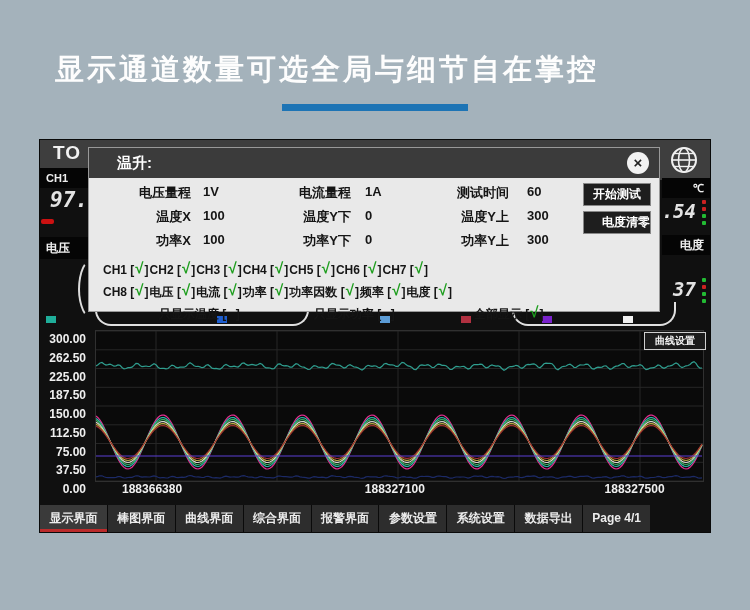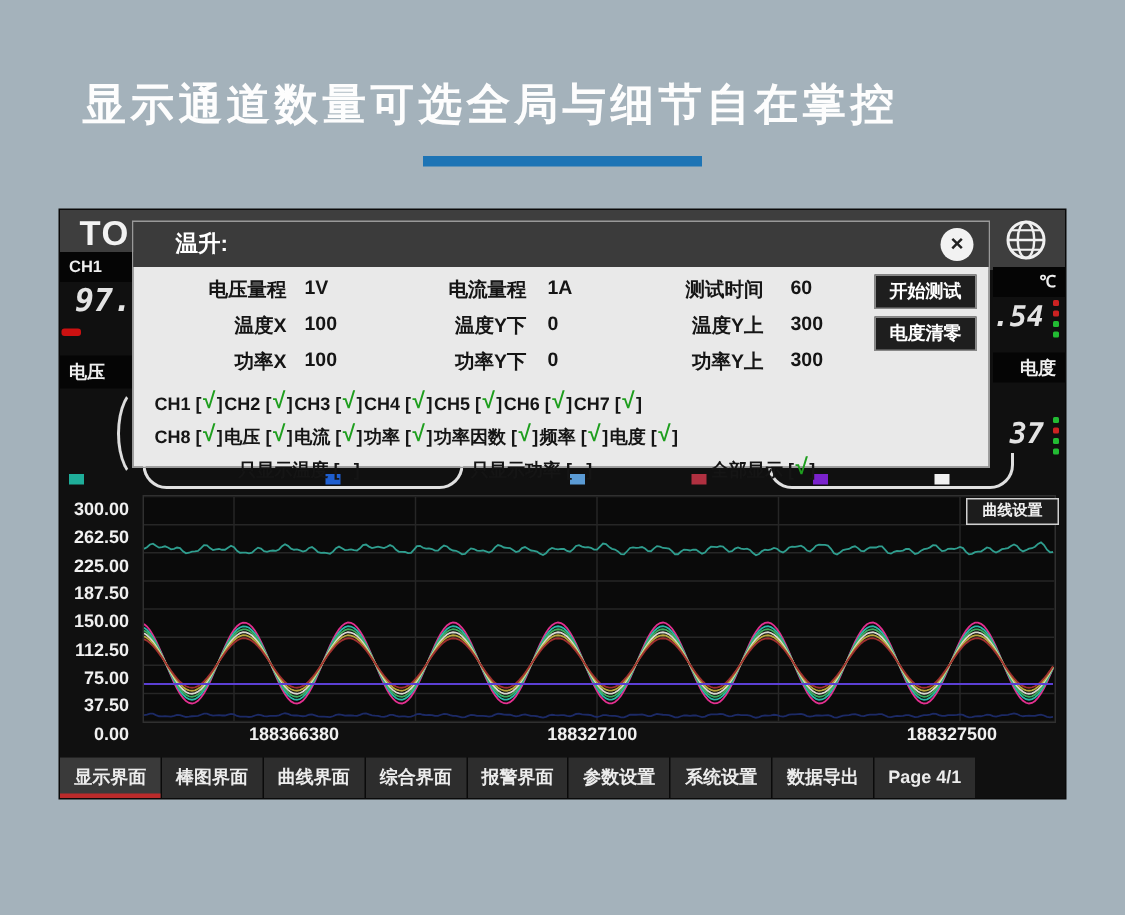--- a/index.html
+++ b/index.html
@@ -2,21 +2,21 @@
 <html><head>
 <meta charset="utf-8">
 <style>
   html,body{margin:0;padding:0;}
   body{width:750px;height:610px;background:#a4b2bb;font-family:"Liberation Sans",sans-serif;overflow:hidden;position:relative;}
   .headline{position:absolute;left:0;top:50px;width:654px;text-align:center;color:#fdfdfd;font-size:29px;font-weight:600;letter-spacing:3px;}
   .headline-bar{position:absolute;top:104px;left:50%;transform:translateX(-50%);width:186px;height:7px;}
   
   .device{position:absolute;left:40px;top:140px;width:670px;height:392px;background:#101010;outline:1px solid #0a0a0a;}
   .topbar{position:absolute;left:0;top:0;width:670px;height:28px;background:#3e3e3e;}
-  .brand{position:absolute;left:13px;top:2px;color:#f2f2f2;font-size:23px;font-weight:bold;letter-spacing:1px;}
+  .brand{position:absolute;left:13px;top:2px;color:#f2f2f2;font-size:19px;font-weight:bold;letter-spacing:1px;}
   .globe-bg{position:absolute;left:616px;top:0;width:54px;height:40px;background:#3e3e3e;}
   .globe{position:absolute;left:628px;top:4px;width:32px;height:32px;}
   
   .strip{position:absolute;background:#050505;color:#eee;font-size:11px;font-weight:bold;line-height:20px;}
   .ch1-strip{left:0;top:28px;width:48px;height:20px;padding-left:6px;box-sizing:border-box;}
   .val-big{position:absolute;color:#e3e3e3;font-family:"DejaVu Sans Mono",monospace;font-weight:bold;font-style:italic;}
   .val-97{left:2px;top:48px;width:46px;font-size:21px;text-align:right;}
   .red-ind{position:absolute;left:1px;top:79px;width:13px;height:5px;border-radius:2px;}
   .volt-strip{left:0;top:97px;width:48px;height:22px;padding-left:6px;box-sizing:border-box;line-height:22px;font-size:12px;}
   .gauge-arc-left{position:absolute;left:38px;top:118px;width:26px;height:58px;border:2px solid #ddd;border-color:transparent transparent transparent #ddd;border-radius:50%;z-index:1;}
@@ -129,21 +129,21 @@
         </div>
       <div class="frow" style="top:54px;" id="frow-2">
           <span class="flabel" style="left: 0px;">功率X</span>
           <span class="fvalue" style="left: 100px;">100</span>
           <span class="flabel" style="left: 160px;">功率Y下</span>
           <span class="fvalue" style="left: 262px;">0</span>
           <span class="flabel" style="left: 318px;">功率Y上</span>
           <span class="fvalue" style="left: 424px;">300</span>
         </div>
       <div class="dlg-btn" style="top:5px;">开始测试</div>
-      <div class="dlg-btn" style="top:33px;">电度清零</div>
+      <div class="dlg-btn" style="top:33px;text-align:right;">电度清零</div>
       <div class="ckrow" style="top:82px;" id="ckrow-1">
           <span class="ck"><span>CH1 </span><span class="bx">[<i class="tick">√</i>]</span></span>
           <span class="ck"><span>CH2 </span><span class="bx">[<i class="tick">√</i>]</span></span>
           <span class="ck"><span>CH3 </span><span class="bx">[<i class="tick">√</i>]</span></span>
           <span class="ck"><span>CH4 </span><span class="bx">[<i class="tick">√</i>]</span></span>
           <span class="ck"><span>CH5 </span><span class="bx">[<i class="tick">√</i>]</span></span>
           <span class="ck"><span>CH6 </span><span class="bx">[<i class="tick">√</i>]</span></span>
           <span class="ck"><span>CH7 </span><span class="bx">[<i class="tick">√</i>]</span></span>
         </div>
       <div class="ckrow" style="top:104px;" id="ckrow-2">
@@ -196,21 +196,21 @@
         <polyline fill="none" stroke="#3faf5f" stroke-width="1.2" points="0,89.3 2,90.7 4,92.8 6,95.5 8,98.7 10,102.2 12,106.1 14,110.1 16,114.1 18,118.1 20,121.8 22,125.2 24,128.1 26,130.4 28,132.1 30,133.2 32,133.5 34,133.1 36,132.0 38,130.2 40,127.8 42,124.8 44,121.4 46,117.6 48,113.7 50,109.6 52,105.6 54,101.8 56,98.3 58,95.2 60,92.6 62,90.5 64,89.2 66,88.6 68,88.6 70,89.4 72,90.9 74,93.1 76,95.8 78,99.1 80,102.7 82,106.5 84,110.6 86,114.6 88,118.5 90,122.2 92,125.5 94,128.4 96,130.6 98,132.3 100,133.3 102,133.5 104,133.0 106,131.8 108,129.9 110,127.4 112,124.4 114,121.0 116,117.2 118,113.2 120,109.2 122,105.2 124,101.4 126,97.9 128,94.8 130,92.3 132,90.4 134,89.1 136,88.5 138,88.7 140,89.6 142,91.2 144,93.4 146,96.2 148,99.5 150,103.1 152,107.0 154,111.0 156,115.1 158,119.0 160,122.6 162,125.9 164,128.7 166,130.9 168,132.4 170,133.3 172,133.5 174,132.9 176,131.6 178,129.7 180,127.1 182,124.0 184,120.6 186,116.7 188,112.8 190,108.7 192,104.7 194,101.0 196,97.5 198,94.5 200,92.0 202,90.2 204,89.0 206,88.5 208,88.8 210,89.7 212,91.4 214,93.7 216,96.5 218,99.9 220,103.5 222,107.5 224,111.5 226,115.5 228,119.4 230,123.0 232,126.2 234,128.9 236,131.1 238,132.6 240,133.4 242,133.4 244,132.8 246,131.4 248,129.4 250,126.8 252,123.7 254,120.1 256,116.3 258,112.3 260,108.2 262,104.3 264,100.6 266,97.2 268,94.2 270,91.8 272,90.0 274,88.9 276,88.5 278,88.8 280,89.9 282,91.6 284,94.0 286,96.9 288,100.3 290,104.0 292,107.9 294,112.0 296,116.0 298,119.8 300,123.4 302,126.6 304,129.2 306,131.3 308,132.7 310,133.4 312,133.4 314,132.7 316,131.2 318,129.1 320,126.5 322,123.3 324,119.7 326,115.8 328,111.8 330,107.8 332,103.8 334,100.1 336,96.8 338,93.9 340,91.6 342,89.8 344,88.8 346,88.5 348,88.9 350,90.1 352,91.9 354,94.3 356,97.3 358,100.7 360,104.4 362,108.4 364,112.4 366,116.4 368,120.3 370,123.8 372,126.9 374,129.5 376,131.5 378,132.8 380,133.5 382,133.4 384,132.5 386,131.0 388,128.9 390,126.1 392,122.9 394,119.3 396,115.4 398,111.4 400,107.3 402,103.4 404,99.7 406,96.4 408,93.6 410,91.3 412,89.7 414,88.7 416,88.5 418,89.0 420,90.2 422,92.1 424,94.6 426,97.6 428,101.1 430,104.9 432,108.8 434,112.9 436,116.9 438,120.7 440,124.2 442,127.2 444,129.7 446,131.7 448,132.9 450,133.5 452,133.3 454,132.4 456,130.8 458,128.6 460,125.8 462,122.5 464,118.8 466,114.9 468,110.9 470,106.9 472,103.0 474,99.3 476,96.1 478,93.3 480,91.1 482,89.5 484,88.7 486,88.5 488,89.1 490,90.4 492,92.4 494,94.9 496,98.0 498,101.5 500,105.3 502,109.3 504,113.4 506,117.3 508,121.1 510,124.5 512,127.5 514,130.0 516,131.9 518,133.0 520,133.5 522,133.2 524,132.2 526,130.6 528,128.3 530,125.4 532,122.1 534,118.4 536,114.5 538,110.4 540,106.4 542,102.5 544,98.9 546,95.7 548,93.0 550,90.9 552,89.4 554,88.6 556,88.6 558,89.2 560,90.6 562,92.6 564,95.3 566,98.4 568,101.9 570,105.8 572,109.8 574,113.8 576,117.8 578,121.5 580,124.9 582,127.8 584,130.2 586,132.0 588,133.1 590,133.5 592,133.2 594,132.1 596,130.3 598,128.0 600,125.0 602,121.7 604,118.0 606,114.0"></polyline>
         <polyline fill="none" stroke="#d9d9d0" stroke-width="1.2" points="0,91.2 2,92.5 4,94.4 6,96.9 8,99.8 10,103.0 12,106.5 14,110.2 16,113.9 18,117.5 20,120.8 22,123.9 24,126.5 26,128.7 28,130.3 30,131.2 32,131.5 34,131.1 36,130.1 38,128.5 40,126.3 42,123.6 44,120.5 46,117.1 48,113.4 50,109.8 52,106.1 54,102.6 56,99.4 58,96.6 60,94.2 62,92.4 64,91.1 66,90.5 68,90.6 70,91.4 72,92.7 74,94.7 76,97.2 78,100.1 80,103.4 82,106.9 84,110.6 86,114.3 88,117.9 90,121.2 92,124.2 94,126.8 96,128.9 98,130.4 100,131.3 102,131.5 104,131.0 106,130.0 108,128.2 110,126.0 112,123.2 114,120.1 116,116.6 118,113.0 120,109.3 122,105.7 124,102.2 126,99.1 128,96.3 130,94.0 132,92.2 134,91.0 136,90.5 138,90.7 140,91.5 142,92.9 144,95.0 146,97.5 148,100.5 150,103.8 152,107.4 154,111.0 156,114.7 158,118.3 160,121.6 162,124.5 164,127.1 166,129.1 168,130.5 170,131.3 172,131.5 174,131.0 176,129.8 178,128.0 180,125.7 182,122.9 184,119.7 186,116.2 188,112.6 190,108.9 192,105.3 194,101.9 196,98.7 198,96.0 200,93.7 202,92.0 204,90.9 206,90.5 208,90.7 210,91.6 212,93.1 214,95.2 216,97.8 218,100.8 220,104.2 222,107.8 224,111.5 226,115.1 228,118.7 230,121.9 232,124.9 234,127.3 236,129.3 238,130.7 240,131.4 242,131.4 244,130.8 246,129.6 248,127.8 250,125.4 252,122.5 254,119.3 256,115.8 258,112.2 260,108.5 262,104.9 264,101.5 266,98.4 268,95.7 270,93.5 272,91.9 274,90.9 276,90.5 278,90.8 280,91.8 282,93.3 284,95.5 286,98.2 288,101.2 290,104.6 292,108.2 294,111.9 296,115.5 298,119.0 300,122.3 302,125.2 304,127.6 306,129.5 308,130.8 310,131.4 312,131.4 314,130.7 316,129.4 318,127.5 320,125.1 322,122.2 324,118.9 326,115.4 328,111.8 330,108.1 332,104.5 334,101.1 336,98.1 338,95.4 340,93.3 342,91.7 344,90.8 346,90.5 348,90.9 350,91.9 352,93.6 354,95.8 356,98.5 358,101.6 360,105.0 362,108.6 364,112.3 366,115.9 368,119.4 370,122.6 372,125.5 374,127.8 376,129.7 378,130.9 380,131.5 382,131.4 384,130.6 386,129.2 388,127.3 390,124.8 392,121.8 394,118.5 396,115.0 398,111.3 400,107.7 402,104.1 404,100.7 406,97.7 408,95.1 410,93.1 412,91.6 414,90.7 416,90.5 418,91.0 420,92.1 422,93.8 424,96.1 426,98.8 428,102.0 430,105.4 432,109.0 434,112.7 436,116.4 438,119.8 440,123.0 442,125.8 444,128.1 446,129.8 448,131.0 450,131.5 452,131.3 454,130.5 456,129.0 458,127.0 460,124.5 462,121.5 464,118.1 466,114.6 468,110.9 470,107.2 472,103.7 474,100.4 476,97.4 478,94.9 480,92.9 482,91.4 484,90.7 486,90.5 488,91.1 490,92.2 492,94.0 494,96.4 496,99.2 498,102.4 500,105.8 502,109.5 504,113.2 506,116.8 508,120.2 510,123.3 512,126.1 514,128.3 516,130.0 518,131.1 520,131.5 522,131.3 524,130.4 526,128.8 528,126.7 530,124.1 532,121.1 534,117.7 536,114.2 538,110.5 540,106.8 542,103.3 544,100.0 546,97.1 548,94.6 550,92.7 552,91.3 554,90.6 556,90.6 558,91.2 560,92.4 562,94.3 564,96.7 566,99.5 568,102.7 570,106.2 572,109.9 574,113.6 576,117.2 578,120.6 580,123.7 582,126.4 584,128.5 586,130.2 588,131.2 590,131.5 592,131.2 594,130.2 596,128.6 598,126.5 600,123.8 602,120.7 604,117.3 606,113.7"></polyline>
         <polyline fill="none" stroke="#b9a83e" stroke-width="1.2" points="0,93.2 2,94.3 4,96.1 6,98.3 8,100.9 10,103.8 12,107.0 14,110.3 16,113.6 18,116.8 20,119.9 22,122.6 24,125.0 26,127.0 28,128.4 30,129.2 32,129.5 34,129.2 36,128.2 38,126.8 40,124.8 42,122.3 44,119.5 46,116.5 48,113.2 50,109.9 52,106.6 54,103.4 56,100.5 58,98.0 60,95.8 62,94.2 64,93.1 66,92.5 68,92.6 70,93.3 72,94.5 74,96.3 76,98.5 78,101.2 80,104.1 82,107.3 84,110.6 86,114.0 88,117.2 90,120.2 92,122.9 94,125.3 96,127.2 98,128.5 100,129.3 102,129.5 104,129.1 106,128.1 108,126.6 110,124.5 112,122.0 114,119.2 116,116.1 118,112.8 120,109.5 122,106.2 124,103.1 126,100.2 128,97.7 130,95.6 132,94.0 134,93.0 136,92.5 138,92.7 140,93.4 142,94.7 144,96.5 146,98.8 148,101.5 150,104.5 152,107.7 154,111.0 156,114.3 158,117.5 160,120.5 162,123.2 164,125.5 166,127.3 168,128.6 170,129.3 172,129.5 174,129.0 176,128.0 178,126.4 180,124.3 182,121.7 184,118.9 186,115.7 188,112.4 190,109.1 192,105.9 194,102.8 196,99.9 198,97.4 200,95.4 202,93.9 204,92.9 206,92.5 208,92.7 210,93.5 212,94.9 214,96.8 216,99.1 218,101.8 220,104.9 222,108.1 224,111.4 226,114.7 228,117.9 230,120.9 232,123.5 234,125.8 236,127.5 238,128.7 240,129.4 242,129.5 244,128.9 246,127.8 248,126.1 250,124.0 252,121.4 254,118.5 256,115.4 258,112.1 260,108.7 262,105.5 264,102.4 266,99.6 268,97.2 270,95.2 272,93.7 274,92.8 276,92.5 278,92.8 280,93.6 282,95.1 284,97.0 286,99.4 288,102.2 290,105.2 292,108.5 294,111.8 296,115.1 298,118.3 300,121.2 302,123.8 304,126.0 306,127.7 308,128.8 310,129.4 312,129.4 314,128.8 316,127.6 318,125.9 320,123.7 322,121.1 324,118.2 326,115.0 328,111.7 330,108.4 332,105.1 334,102.1 336,99.3 338,96.9 340,95.0 342,93.6 344,92.8 346,92.5 348,92.8 350,93.8 352,95.3 354,97.3 356,99.7 358,102.5 360,105.6 362,108.9 364,112.2 366,115.5 368,118.6 370,121.5 372,124.1 374,126.2 376,127.8 378,128.9 380,129.5 382,129.4 384,128.7 386,127.5 388,125.7 390,123.4 392,120.8 394,117.8 396,114.6 398,111.3 400,108.0 402,104.8 404,101.7 406,99.0 408,96.7 410,94.8 412,93.5 414,92.7 416,92.5 418,92.9 420,93.9 422,95.5 424,97.5 426,100.0 428,102.9 430,106.0 432,109.2 434,112.6 436,115.8 438,119.0 440,121.8 442,124.3 444,126.4 446,128.0 448,129.0 450,129.5 452,129.3 454,128.6 456,127.3 458,125.4 460,123.1 462,120.4 464,117.4 466,114.2 468,110.9 470,107.6 472,104.4 474,101.4 476,98.7 478,96.4 480,94.6 482,93.4 484,92.6 486,92.5 488,93.0 490,94.1 492,95.7 494,97.8 496,100.3 498,103.2 500,106.3 502,109.6 504,112.9 506,116.2 508,119.3 510,122.1 512,124.6 514,126.6 516,128.1 518,129.1 520,129.5 522,129.3 524,128.5 526,127.1 528,125.2 530,122.8 532,120.1 534,117.1 536,113.9 538,110.5 540,107.2 542,104.0 544,101.1 546,98.4 548,96.2 550,94.5 552,93.2 554,92.6 556,92.6 558,93.1 560,94.2 562,95.9 564,98.1 566,100.6 568,103.5 570,106.7 572,110.0 574,113.3 576,116.6 578,119.6 580,122.4 582,124.9 584,126.8 586,128.3 588,129.2 590,129.5 592,129.2 594,128.3 596,126.9 598,125.0 600,122.6 602,119.8 604,116.7 606,113.5"></polyline>
         <polyline fill="none" stroke="#a03030" stroke-width="1.2" points="0,95.1 2,96.1 4,97.7 6,99.6 8,102.0 10,104.6 12,107.4 14,110.3 16,113.3 18,116.2 20,118.9 22,121.4 24,123.5 26,125.2 28,126.5 30,127.3 32,127.5 34,127.2 36,126.4 38,125.1 40,123.3 42,121.1 44,118.6 46,115.9 48,113.0 50,110.0 52,107.1 54,104.3 56,101.7 58,99.4 60,97.5 62,96.0 64,95.0 66,94.5 68,94.6 70,95.2 72,96.3 74,97.9 76,99.9 78,102.2 80,104.9 82,107.7 84,110.7 86,113.6 88,116.5 90,119.2 92,121.6 94,123.7 96,125.4 98,126.6 100,127.3 102,127.5 104,127.1 106,126.3 108,124.9 110,123.1 112,120.8 114,118.3 116,115.5 118,112.6 120,109.7 122,106.7 124,103.9 126,101.4 128,99.1 130,97.3 132,95.9 134,94.9 136,94.5 138,94.6 140,95.3 142,96.5 144,98.1 146,100.1 148,102.5 150,105.2 152,108.1 154,111.0 156,114.0 158,116.8 160,119.5 162,121.9 164,123.9 166,125.6 168,126.7 170,127.4 172,127.5 174,127.1 176,126.1 178,124.7 180,122.8 182,120.6 184,118.0 186,115.2 188,112.3 190,109.3 192,106.4 194,103.6 196,101.1 198,98.9 200,97.1 202,95.7 204,94.9 206,94.5 208,94.7 210,95.4 212,96.6 214,98.3 216,100.4 218,102.8 220,105.5 222,108.4 224,111.4 226,114.3 228,117.2 230,119.8 232,122.2 234,124.2 236,125.7 238,126.8 240,127.4 242,127.5 244,127.0 246,126.0 248,124.5 250,122.6 252,120.3 254,117.7 256,114.9 258,111.9 260,109.0 262,106.1 264,103.3 266,100.8 268,98.7 270,96.9 272,95.6 274,94.8 276,94.5 278,94.7 280,95.5 282,96.8 284,98.5 286,100.7 288,103.1 290,105.9 292,108.7 294,111.7 296,114.7 298,117.5 300,120.1 302,122.4 304,124.4 306,125.9 308,126.9 310,127.4 312,127.4 314,126.9 316,125.8 318,124.3 320,122.3 322,120.0 324,117.4 326,114.6 328,111.6 330,108.6 332,105.8 334,103.0 336,100.6 338,98.5 340,96.7 342,95.5 344,94.7 346,94.5 348,94.8 350,95.6 352,97.0 354,98.7 356,100.9 358,103.4 360,106.2 362,109.1 364,112.0 366,115.0 368,117.8 370,120.4 372,122.7 374,124.6 376,126.0 378,127.0 380,127.5 382,127.4 384,126.8 386,125.7 388,124.1 390,122.1 392,119.7 394,117.1 396,114.2 398,111.3 400,108.3 402,105.4 404,102.7 406,100.3 408,98.2 410,96.6 412,95.4 414,94.7 416,94.5 418,94.9 420,95.8 422,97.1 424,99.0 426,101.2 428,103.7 430,106.5 432,109.4 434,112.4 436,115.3 438,118.1 440,120.7 442,122.9 444,124.7 446,126.2 448,127.1 450,127.5 452,127.4 454,126.7 456,125.5 458,123.9 460,121.8 462,119.4 464,116.7 466,113.9 468,110.9 470,108.0 472,105.1 474,102.4 476,100.1 478,98.0 480,96.4 482,95.3 484,94.6 486,94.5 488,95.0 490,95.9 492,97.3 494,99.2 496,101.5 498,104.0 500,106.8 502,109.8 504,112.7 506,115.6 508,118.4 510,120.9 512,123.1 514,124.9 516,126.3 518,127.2 520,127.5 522,127.3 524,126.6 526,125.4 528,123.7 530,121.6 532,119.1 534,116.4 536,113.5 538,110.6 540,107.6 542,104.8 544,102.2 546,99.8 548,97.8 550,96.3 552,95.2 554,94.6 556,94.5 558,95.0 560,96.0 562,97.5 564,99.5 566,101.8 568,104.4 570,107.2 572,110.1 574,113.1 576,116.0 578,118.7 580,121.2 582,123.4 584,125.1 586,126.4 588,127.2 590,127.5 592,127.2 594,126.5 596,125.2 598,123.4 600,121.3 602,118.8 604,116.1 606,113.2"></polyline>
         <polyline fill="none" stroke="#5b3fd4" stroke-width="1.2" points="0,125.0 2,125.0 4,125.0 6,125.0 8,125.0 10,125.0 12,125.0 14,125.0 16,125.0 18,125.0 20,125.0 22,125.0 24,125.0 26,125.0 28,125.0 30,125.0 32,125.0 34,125.0 36,125.0 38,125.0 40,125.0 42,125.0 44,125.0 46,125.0 48,125.0 50,125.0 52,125.0 54,125.0 56,125.0 58,125.0 60,125.0 62,125.0 64,125.0 66,125.0 68,125.0 70,125.0 72,125.0 74,125.0 76,125.0 78,125.0 80,125.0 82,125.0 84,125.0 86,125.0 88,125.0 90,125.0 92,125.0 94,125.0 96,125.0 98,125.0 100,125.0 102,125.0 104,125.0 106,125.0 108,125.0 110,125.0 112,125.0 114,125.0 116,125.0 118,125.0 120,125.0 122,125.0 124,125.0 126,125.0 128,125.0 130,125.0 132,125.0 134,125.0 136,125.0 138,125.0 140,125.0 142,125.0 144,125.0 146,125.0 148,125.0 150,125.0 152,125.0 154,125.0 156,125.0 158,125.0 160,125.0 162,125.0 164,125.0 166,125.0 168,125.0 170,125.0 172,125.0 174,125.0 176,125.0 178,125.0 180,125.0 182,125.0 184,125.0 186,125.0 188,125.0 190,125.0 192,125.0 194,125.0 196,125.0 198,125.0 200,125.0 202,125.0 204,125.0 206,125.0 208,125.0 210,125.0 212,125.0 214,125.0 216,125.0 218,125.0 220,125.0 222,125.0 224,125.0 226,125.0 228,125.0 230,125.0 232,125.0 234,125.0 236,125.0 238,125.0 240,125.0 242,125.0 244,125.0 246,125.0 248,125.0 250,125.0 252,125.0 254,125.0 256,125.0 258,125.0 260,125.0 262,125.0 264,125.0 266,125.0 268,125.0 270,125.0 272,125.0 274,125.0 276,125.0 278,125.0 280,125.0 282,125.0 284,125.0 286,125.0 288,125.0 290,125.0 292,125.0 294,125.0 296,125.0 298,125.0 300,125.0 302,125.0 304,125.0 306,125.0 308,125.0 310,125.0 312,125.0 314,125.0 316,125.0 318,125.0 320,125.0 322,125.0 324,125.0 326,125.0 328,125.0 330,125.0 332,125.0 334,125.0 336,125.0 338,125.0 340,125.0 342,125.0 344,125.0 346,125.0 348,125.0 350,125.0 352,125.0 354,125.0 356,125.0 358,125.0 360,125.0 362,125.0 364,125.0 366,125.0 368,125.0 370,125.0 372,125.0 374,125.0 376,125.0 378,125.0 380,125.0 382,125.0 384,125.0 386,125.0 388,125.0 390,125.0 392,125.0 394,125.0 396,125.0 398,125.0 400,125.0 402,125.0 404,125.0 406,125.0 408,125.0 410,125.0 412,125.0 414,125.0 416,125.0 418,125.0 420,125.0 422,125.0 424,125.0 426,125.0 428,125.0 430,125.0 432,125.0 434,125.0 436,125.0 438,125.0 440,125.0 442,125.0 444,125.0 446,125.0 448,125.0 450,125.0 452,125.0 454,125.0 456,125.0 458,125.0 460,125.0 462,125.0 464,125.0 466,125.0 468,125.0 470,125.0 472,125.0 474,125.0 476,125.0 478,125.0 480,125.0 482,125.0 484,125.0 486,125.0 488,125.0 490,125.0 492,125.0 494,125.0 496,125.0 498,125.0 500,125.0 502,125.0 504,125.0 506,125.0 508,125.0 510,125.0 512,125.0 514,125.0 516,125.0 518,125.0 520,125.0 522,125.0 524,125.0 526,125.0 528,125.0 530,125.0 532,125.0 534,125.0 536,125.0 538,125.0 540,125.0 542,125.0 544,125.0 546,125.0 548,125.0 550,125.0 552,125.0 554,125.0 556,125.0 558,125.0 560,125.0 562,125.0 564,125.0 566,125.0 568,125.0 570,125.0 572,125.0 574,125.0 576,125.0 578,125.0 580,125.0 582,125.0 584,125.0 586,125.0 588,125.0 590,125.0 592,125.0 594,125.0 596,125.0 598,125.0 600,125.0 602,125.0 604,125.0 606,125.0"></polyline>
         <polyline fill="none" stroke="#1c2a66" stroke-width="1.2" points="0,145.8 2,145.4 4,144.8 6,144.8 8,145.7 10,146.5 12,146.6 14,146.5 16,146.6 18,146.7 20,146.3 22,145.6 24,145.7 26,146.4 28,147.0 30,146.8 32,146.5 34,146.4 36,146.3 38,145.5 40,144.8 42,144.8 44,145.6 46,146.1 48,145.9 50,145.8 52,146.0 54,146.0 56,145.4 58,144.9 60,145.3 62,146.3 64,146.8 66,146.7 68,146.7 70,147.0 72,146.8 74,146.0 76,145.4 78,145.7 80,146.4 82,146.6 84,146.3 86,146.2 88,146.3 90,145.9 92,145.0 94,144.5 96,144.9 98,145.7 100,146.0 102,145.9 104,146.2 106,146.5 108,146.3 110,145.5 112,145.3 114,145.9 116,146.6 118,146.8 120,146.7 122,146.9 124,147.1 126,146.5 128,145.6 130,145.2 132,145.6 134,146.1 136,146.0 138,145.9 140,146.1 142,146.2 144,145.6 146,144.8 148,144.6 150,145.3 152,145.9 154,146.1 156,146.2 158,146.7 160,146.9 162,146.4 164,145.6 166,145.6 168,146.2 170,146.7 172,146.6 174,146.6 176,146.9 178,146.8 180,146.0 182,145.1 184,145.0 186,145.5 188,145.7 190,145.6 192,145.8 194,146.2 196,146.2 198,145.5 200,144.9 202,145.1 204,145.8 206,146.2 208,146.3 210,146.7 212,147.2 214,147.1 216,146.3 218,145.6 220,145.8 222,146.3 224,146.3 226,146.2 228,146.4 230,146.8 232,146.4 234,145.4 236,144.7 238,145.0 240,145.4 242,145.5 244,145.5 246,146.1 248,146.6 250,146.3 252,145.6 254,145.3 256,145.7 258,146.2 260,146.3 262,146.5 264,147.0 266,147.4 268,146.9 270,145.9 272,145.5 274,145.8 276,145.9 278,145.8 280,145.8 282,146.3 284,146.5 286,145.9 288,145.0 290,144.8 292,145.2 294,145.4 296,145.5 298,145.8 300,146.6 302,147.0 304,146.5 306,145.8 308,145.7 310,146.1 312,146.3 314,146.2 316,146.6 318,147.2 320,147.2 322,146.4 324,145.5 326,145.4 328,145.5 330,145.4 332,145.3 334,145.7 336,146.4 338,146.4 340,145.6 342,145.0 344,145.2 346,145.5 348,145.6 350,145.7 352,146.4 354,147.2 356,147.2 358,146.5 360,146.0 362,146.0 364,146.2 366,146.0 368,146.0 370,146.5 372,147.1 374,146.7 376,145.8 378,145.2 380,145.2 382,145.3 384,145.0 386,145.1 388,145.9 390,146.6 392,146.4 394,145.7 396,145.4 398,145.7 400,145.8 402,145.7 404,146.0 406,146.9 408,147.5 410,147.1 412,146.3 414,146.0 416,146.1 418,145.9 420,145.5 422,145.7 424,146.4 426,146.7 428,146.2 430,145.4 432,145.2 434,145.3 436,145.1 438,144.9 440,145.4 442,146.4 444,146.8 446,146.4 448,145.9 450,146.0 452,146.1 454,145.9 456,145.8 458,146.3 460,147.2 462,147.4 464,146.7 466,146.1 468,145.9 470,145.8 472,145.3 474,145.1 476,145.6 478,146.3 480,146.4 482,145.8 484,145.4 486,145.4 488,145.4 490,145.1 492,145.1 494,146.0 496,146.9 498,147.1 500,146.6 502,146.3 504,146.4 506,146.2 508,145.8 510,145.7 512,146.4 514,147.1 516,146.9 518,146.2 520,145.8 522,145.7 524,145.4 526,144.8 528,144.9 530,145.7 532,146.3 534,146.2 536,145.8 538,145.7 540,145.8 542,145.6 544,145.2 546,145.6 548,146.6 550,147.2 552,147.1 554,146.6 556,146.5 558,146.5 560,146.0 562,145.4 564,145.6 566,146.4 568,146.7 570,146.3 572,145.8 574,145.7 576,145.6 578,145.0 580,144.6 582,145.0 584,146.0 586,146.5 588,146.3 590,146.1 592,146.2 594,146.2 596,145.7 598,145.4 600,146.0 602,146.9 604,147.2 606,146.9"></polyline>
       </svg>
   </div>
   <div class="curve-btn">曲线设置</div>
   <div class="x-row" id="x-row">
-      <span style="left: 57.058px; margin-left: 44px;">188366380</span>
+      <span style="left: 57.058px;">188366380</span>
       <span style="left: 299.858px;">188327100</span>
       <span style="left: 539.623px;">188327500</span>
     </div>
 
   <div class="tabbar" id="tabbar">
       <div class="tab active">显示界面</div>
       <div class="tab">棒图界面</div>
       <div class="tab">曲线界面</div>
       <div class="tab">综合界面</div>
       <div class="tab">报警界面</div>

